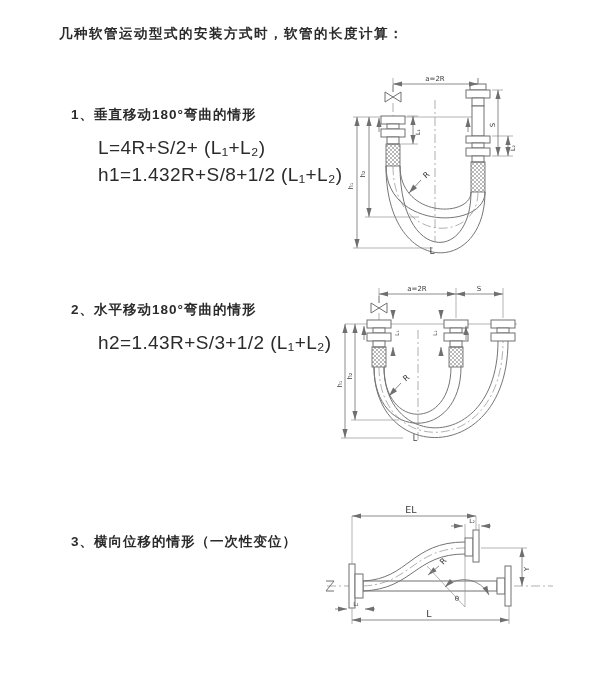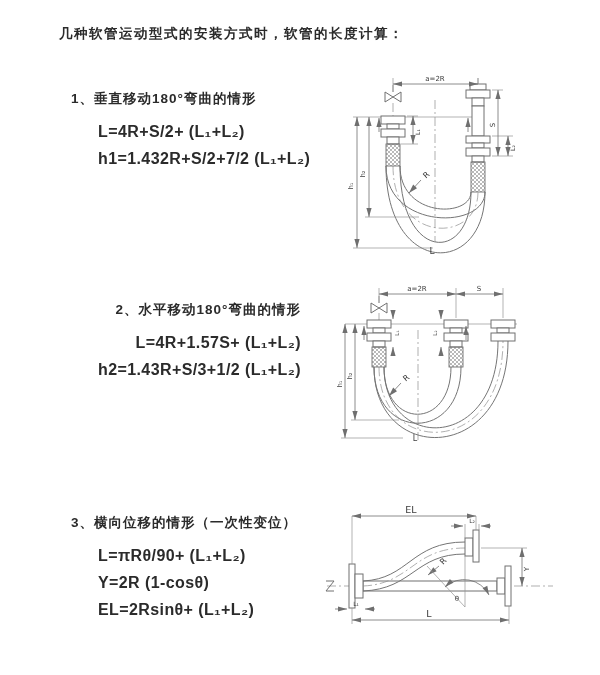--- a/index.html
+++ b/index.html
@@ -1,24 +1,24 @@
 <!DOCTYPE html>
 <html><head>
 <meta charset="utf-8">
 <style>
   html,body{margin:0;padding:0;background:#ffffff;}
   .page{position:relative;width:600px;height:675px;background:#ffffff;overflow:hidden;
         font-family:"Liberation Sans","DejaVu Sans",sans-serif;color:#2b2b2b;margin-left:23px;}
   .title{position:absolute;left:36px;top:25px;font-size:13.5px;font-weight:700;
          letter-spacing:1.5px;margin:0;}
   .case{position:absolute;left:48px;}
-  #case1{top:90px;} #case2{top:301px;text-align:right;} #case3{top:514px;}
+  #case1{top:106px;} #case2{top:301px;} #case3{top:533px;}
   .heading{font-size:13.5px;font-weight:700;letter-spacing:1px;}
   .formulas{margin-top:10px;padding-left:27px;}
-  .formula{font-size:16px;height:27px;line-height:27px;letter-spacing:.4px;font-weight:700;
+  .formula{font-size:19px;height:27px;line-height:27px;letter-spacing:.4px;font-weight:400;
            white-space:pre;}
   .diagram{position:absolute;}
   #d1{left:312px;top:70px;} #d2{left:308px;top:280px;} #d3{left:298px;top:502px;}
   .ln{stroke:#707070;stroke-width:1;fill:none;}
   .fl{stroke:#707070;stroke-width:1;fill:#ffffff;}
   .cl{stroke:#8e8e8e;stroke-width:.7;fill:none;stroke-dasharray:9 3 2 3;}
   .dim{stroke:#6f6f6f;stroke-width:.8;fill:none;}
   .ext{stroke:#949494;stroke-width:.7;fill:none;}
   .hose{stroke:#757575;stroke-width:1;fill:none;}
   svg text{fill:#3c3c3c;font-family:"DejaVu Sans",sans-serif;}
@@ -27,39 +27,33 @@
 <body>
 
 <div class="page">
 
   <h1 class="title">几种软管运动型式的安装方式时，软管的长度计算：</h1>
 
   <section class="case" id="case1">
     <div class="heading">1、垂直移动180°弯曲的情形</div>
     <div class="formulas">
       <div class="formula">L=4R+S/2+ (L₁+L₂)</div>
-      <div class="formula">h1=1.432R+S/2+7/2 (L₁+L₂)</div>
+      <div class="formula">h1=1.432R+S/8+1/2 (L₁+L₂)</div>
     </div>
   </section>
 
   <section class="case" id="case2">
     <div class="heading">2、水平移动180°弯曲的情形</div>
     <div class="formulas">
-      <div class="formula">L=4R+1.57S+ (L₁+L₂)</div>
       <div class="formula">h2=1.43R+S/3+1/2 (L₁+L₂)</div>
     </div>
   </section>
 
   <section class="case" id="case3">
     <div class="heading">3、横向位移的情形（一次性变位）</div>
-    <div class="formulas">
-      <div class="formula">L=πRθ/90+ (L₁+L₂)</div>
-      <div class="formula">Y=2R (1-cosθ)</div>
-      <div class="formula">EL=2Rsinθ+ (L₁+L₂)</div>
-    </div>
   </section>
 
   <svg class="diagram" id="d1" width="285" height="195" viewBox="0 0 285 195">
     <defs>
       <marker id="ar1" markerUnits="userSpaceOnUse" markerWidth="10" markerHeight="7" refX="9.5" refY="3.5" orient="auto-start-reverse">
         <path d="M0.5,0.9 L9.5,3.5 L0.5,6.1 Z" fill="#6f6f6f"></path>
       </marker>
       <pattern id="h1p" width="4" height="4" patternUnits="userSpaceOnUse">
         <path d="M0,4 L4,0 M0,0 L4,4" stroke="#8a8a8a" stroke-width="0.6"></path>
       </pattern>

